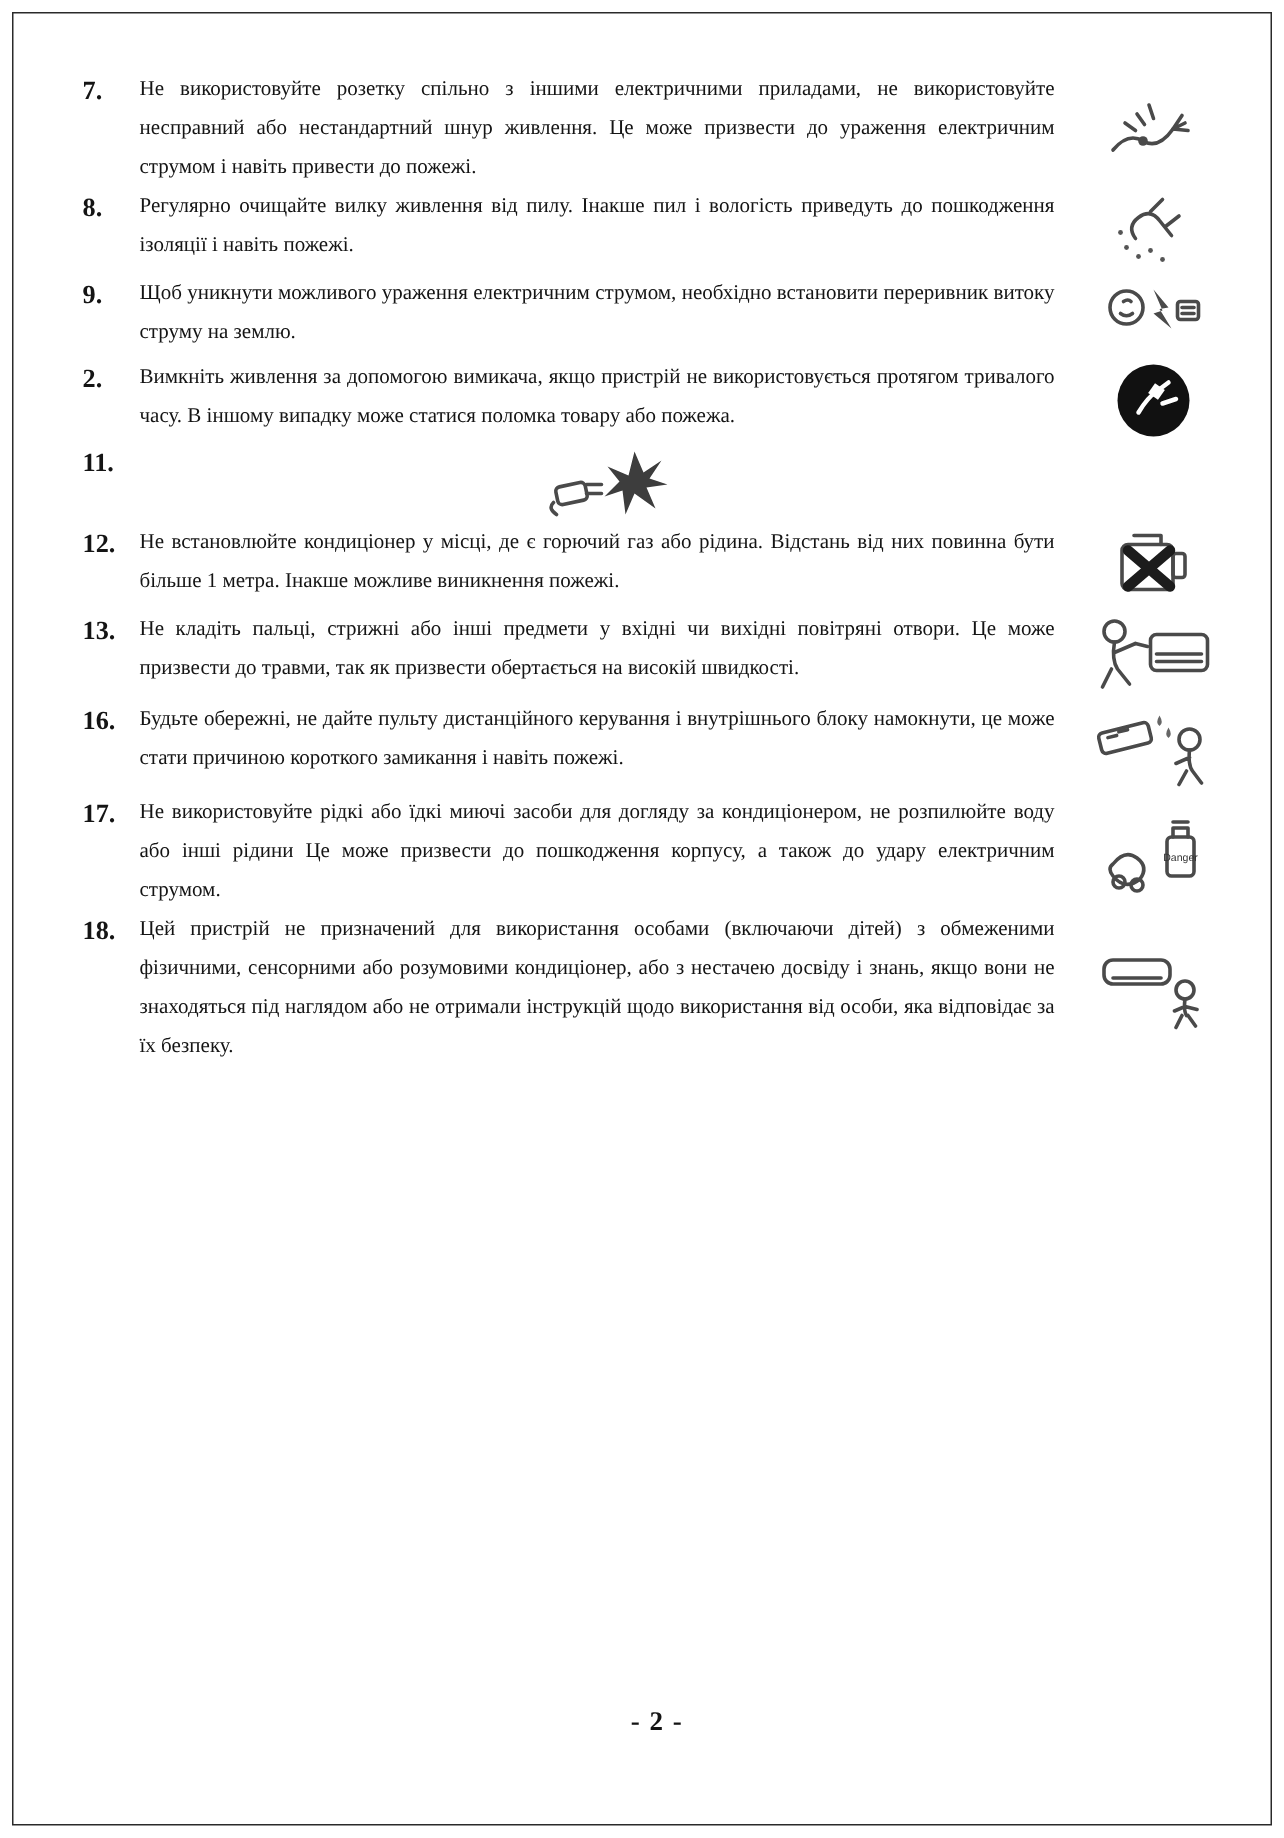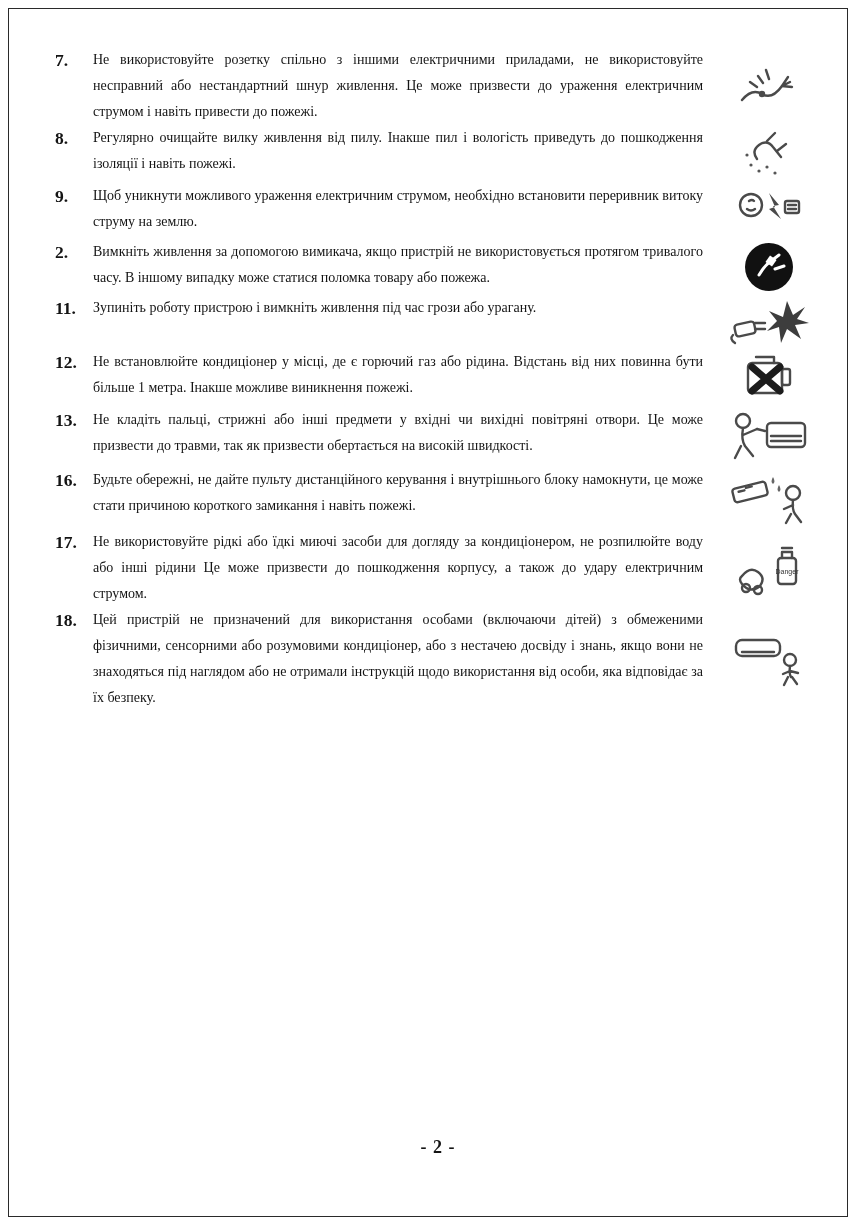--- a/index.html
+++ b/index.html
@@ -122,21 +122,20 @@
               <circle cx="28" cy="28" r="24" fill="#111"></circle>
               <path d="M18 36 q6 -10 12 -14" stroke="#fff" fill="none" stroke-width="3" stroke-linecap="round"></path>
               <path d="M30 22 l8 -6 M34 30 l9 -3" stroke="#fff" stroke-width="3" stroke-linecap="round"></path>
               <rect x="26" y="18" width="8" height="8" fill="#fff" transform="rotate(35 30 22)"></rect>
             </svg>
           </span>
   </li>
 
   <li class="item">
     <span class="num">11.</span>
-    <span class="text">Зупиніть роботу пристрою і вимкніть живлення під час грози або урагану.</span>
     <span class="icon-cell">
             <svg width="80" height="54" viewBox="0 0 80 54">
               <rect stroke="#4a4a4a" fill="none" stroke-width="2.4" stroke-linecap="round" stroke-linejoin="round" x="6" y="28" width="20" height="12" rx="3" transform="rotate(-12 16 34)"></rect>
               <path stroke="#4a4a4a" fill="none" stroke-width="2.4" stroke-linecap="round" stroke-linejoin="round" d="M26 28 h10 M26 34 h10"></path>
               <path stroke="#4a4a4a" fill="none" stroke-width="2.4" stroke-linecap="round" stroke-linejoin="round" d="M4 40 q-4 4 2 8"></path>
               <polygon fill="#3d3d3d" points="58,6 64,20 76,12 68,24 80,28 66,30 72,44 58,34 52,48 50,32 38,36 48,26 40,16 54,22"></polygon>
             </svg>
           </span>
   </li>
 

